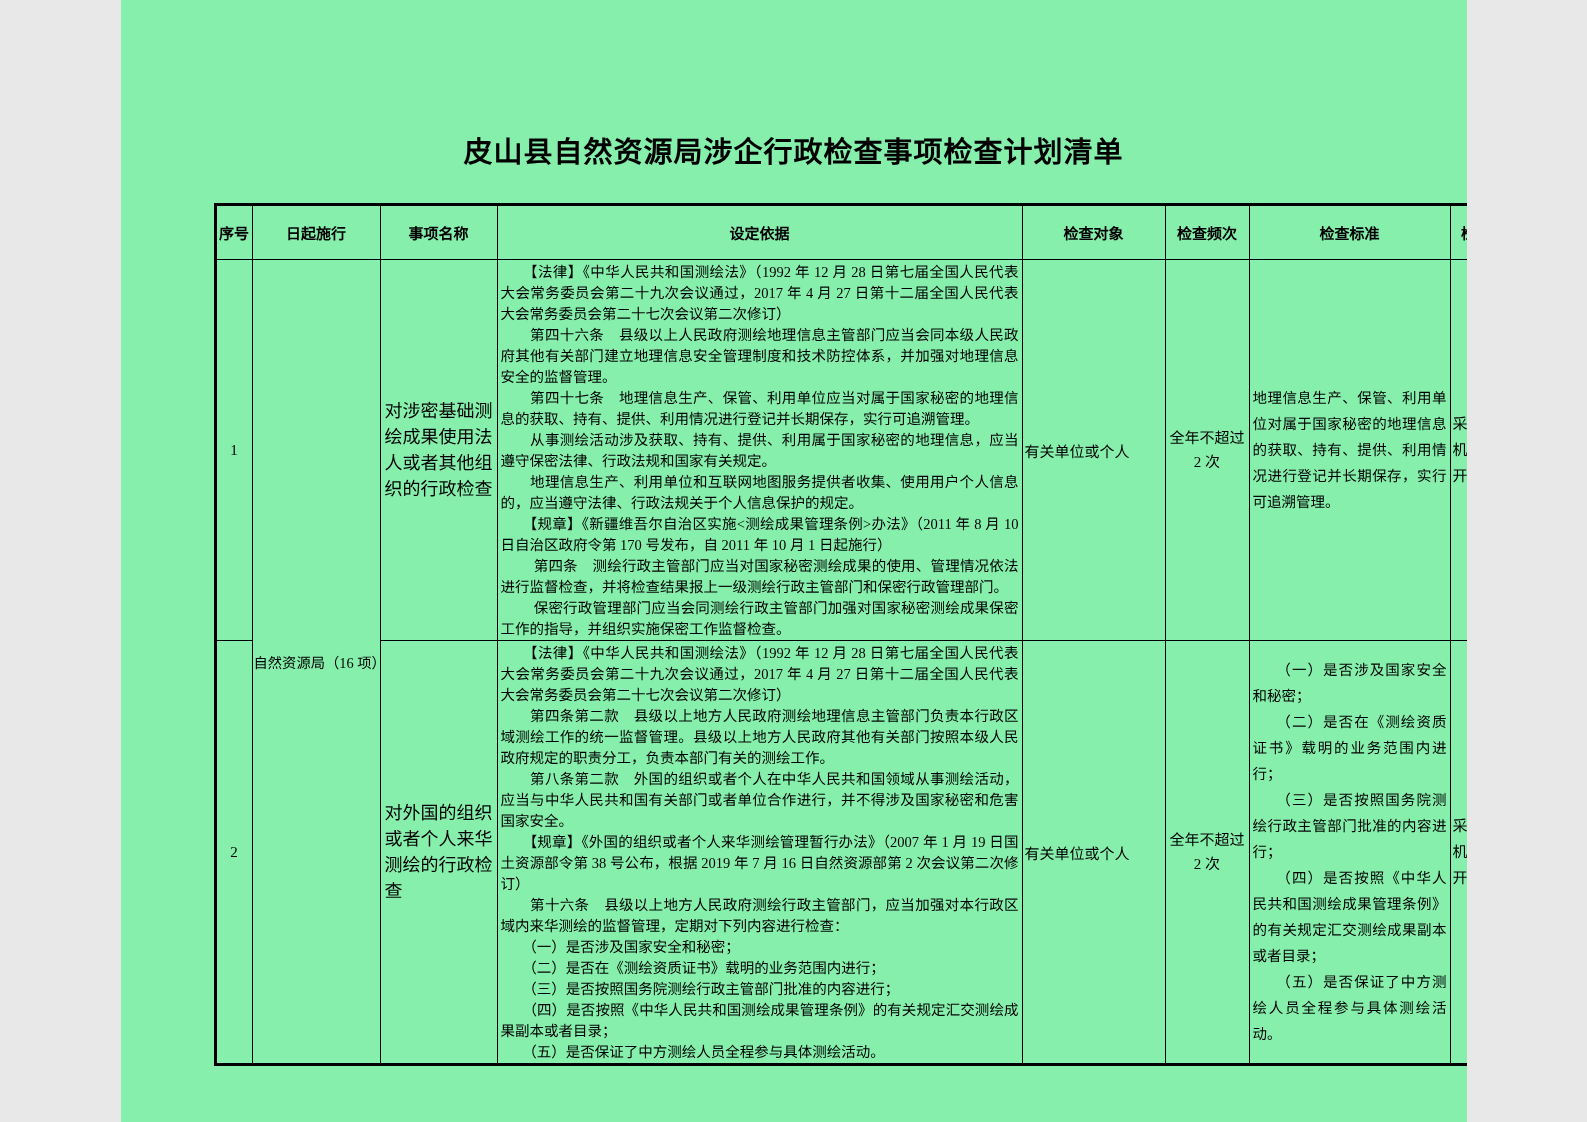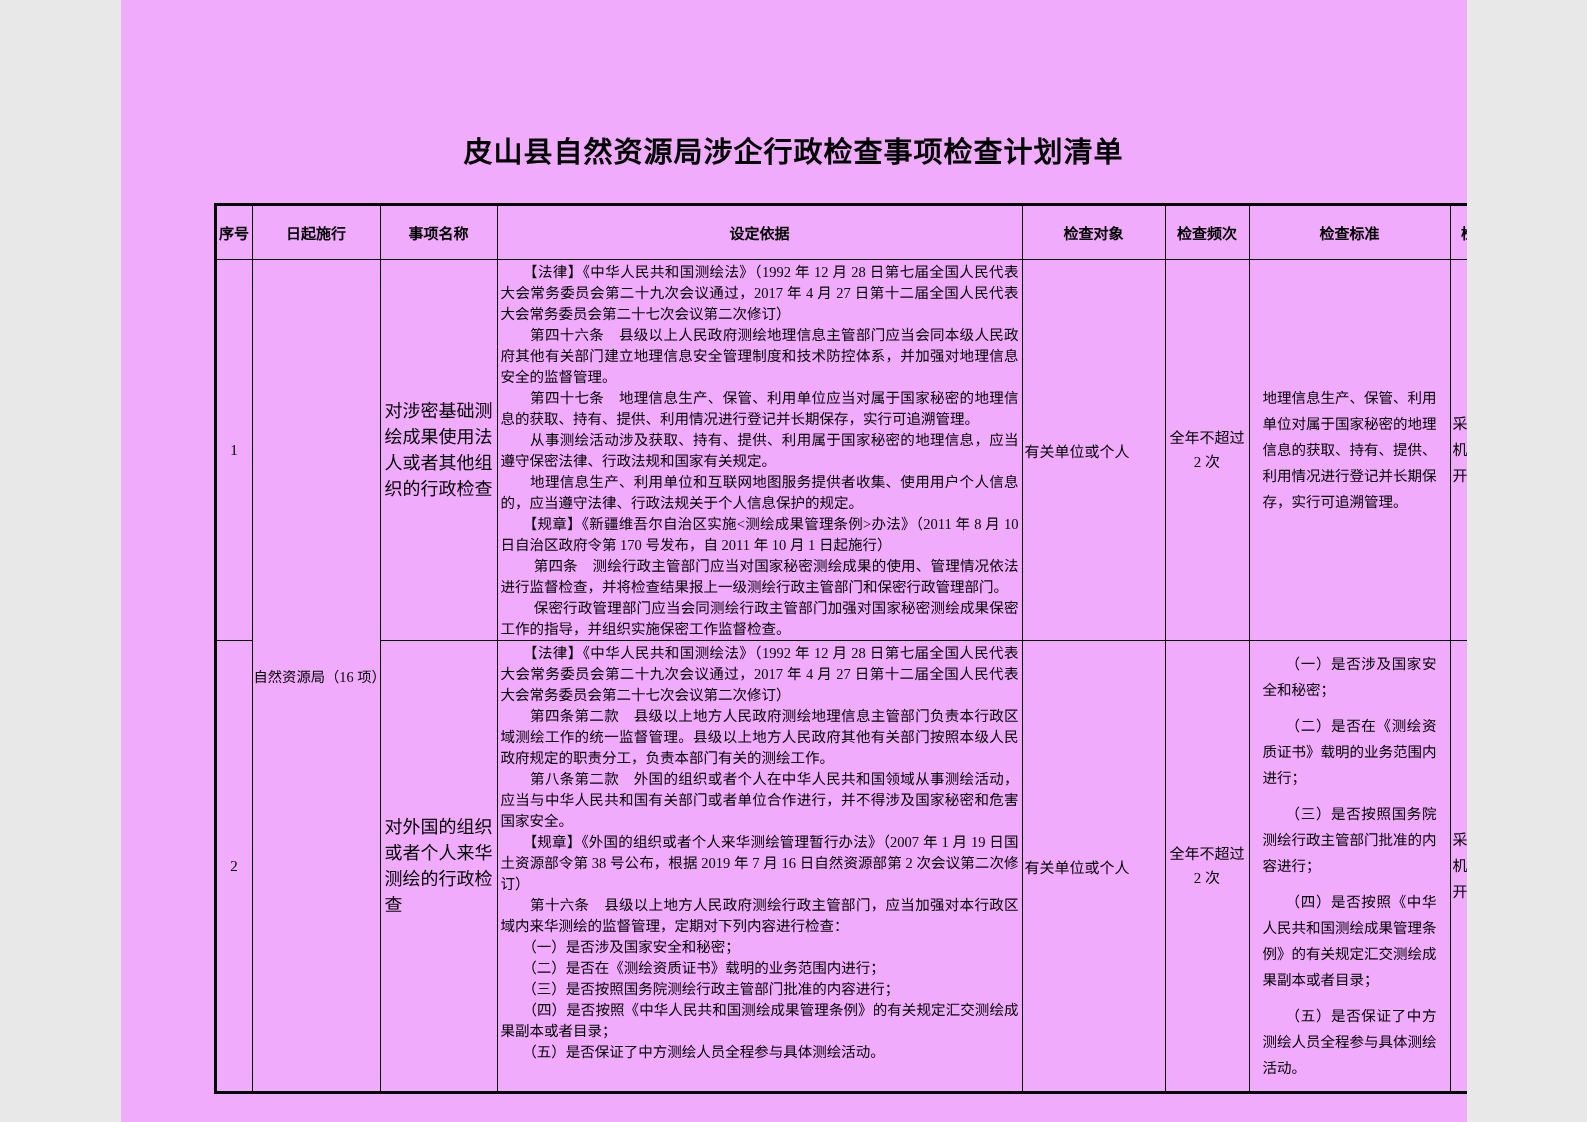--- a/index.html
+++ b/index.html
@@ -1,21 +1,21 @@
 <!DOCTYPE html>
 <html lang="zh-CN"><head>
 <meta charset="utf-8">
 <style>
   html, body { margin: 0; padding: 0; background: #e8e8e8; }
   .page {
     position: relative;
     width: 1346px;
     height: 1122px;
     margin: 0 auto;
-    background: #f0abfc;
+    background: #86efac;
     color: #000;
     font-family: "Liberation Serif", "DejaVu Serif", serif;
     overflow: hidden;
   }
   .doc-title {
     position: absolute;
     top: 128px;
     left: 0;
     width: 100%;
     text-align: center;
@@ -77,21 +77,21 @@
   td.cell-basis p { margin: 0; text-align: justify; }
   td.cell-target { vertical-align: middle; text-align: left; padding: 0 2px; font-size: 15px; }
   td.cell-freq { vertical-align: middle; text-align: center; padding: 0; line-height: 24px; font-size: 15px; }
   td.cell-standard {
     vertical-align: middle;
     text-align: justify;
     padding: 0 3px;
     line-height: 26px;
     font-size: 14.5px;
   }
-  td.cell-standard p { margin: 10px; text-align: justify; }
+  td.cell-standard p { margin: 0; text-align: justify; }
   td.cell-plan { vertical-align: middle; text-align: left; padding: 0 2px; line-height: 26px; font-size: 15px; }
   td.cell-remarks { vertical-align: middle; text-align: center; font-size: 15px; }
 </style>
 </head>
 <body>
 
 <div class="page">
 
   <h1 class="doc-title">皮山县自然资源局涉企行政检查事项检查计划清单</h1>
 

